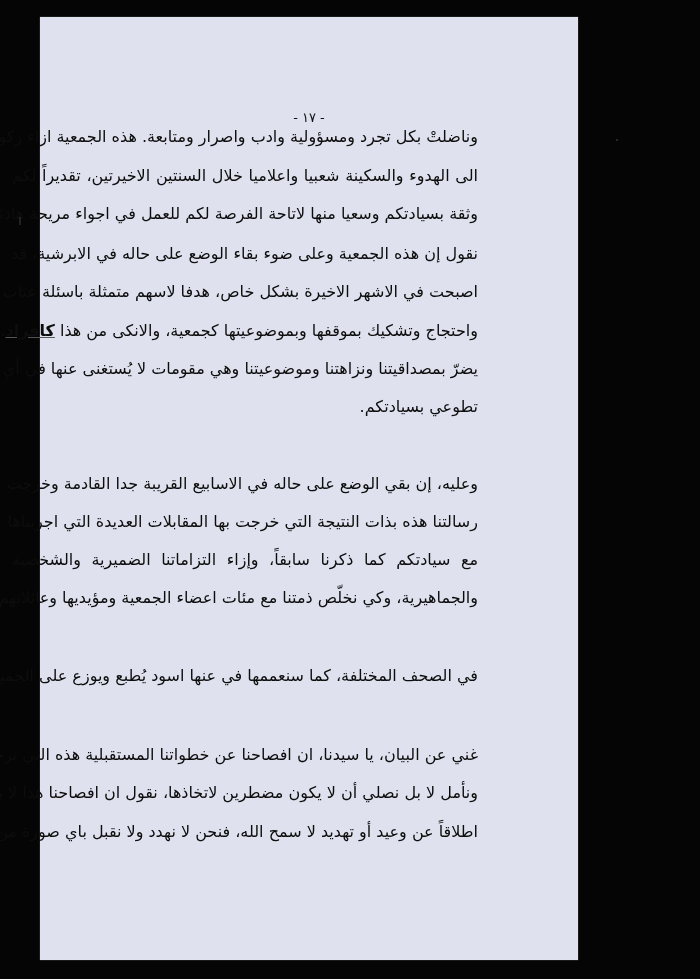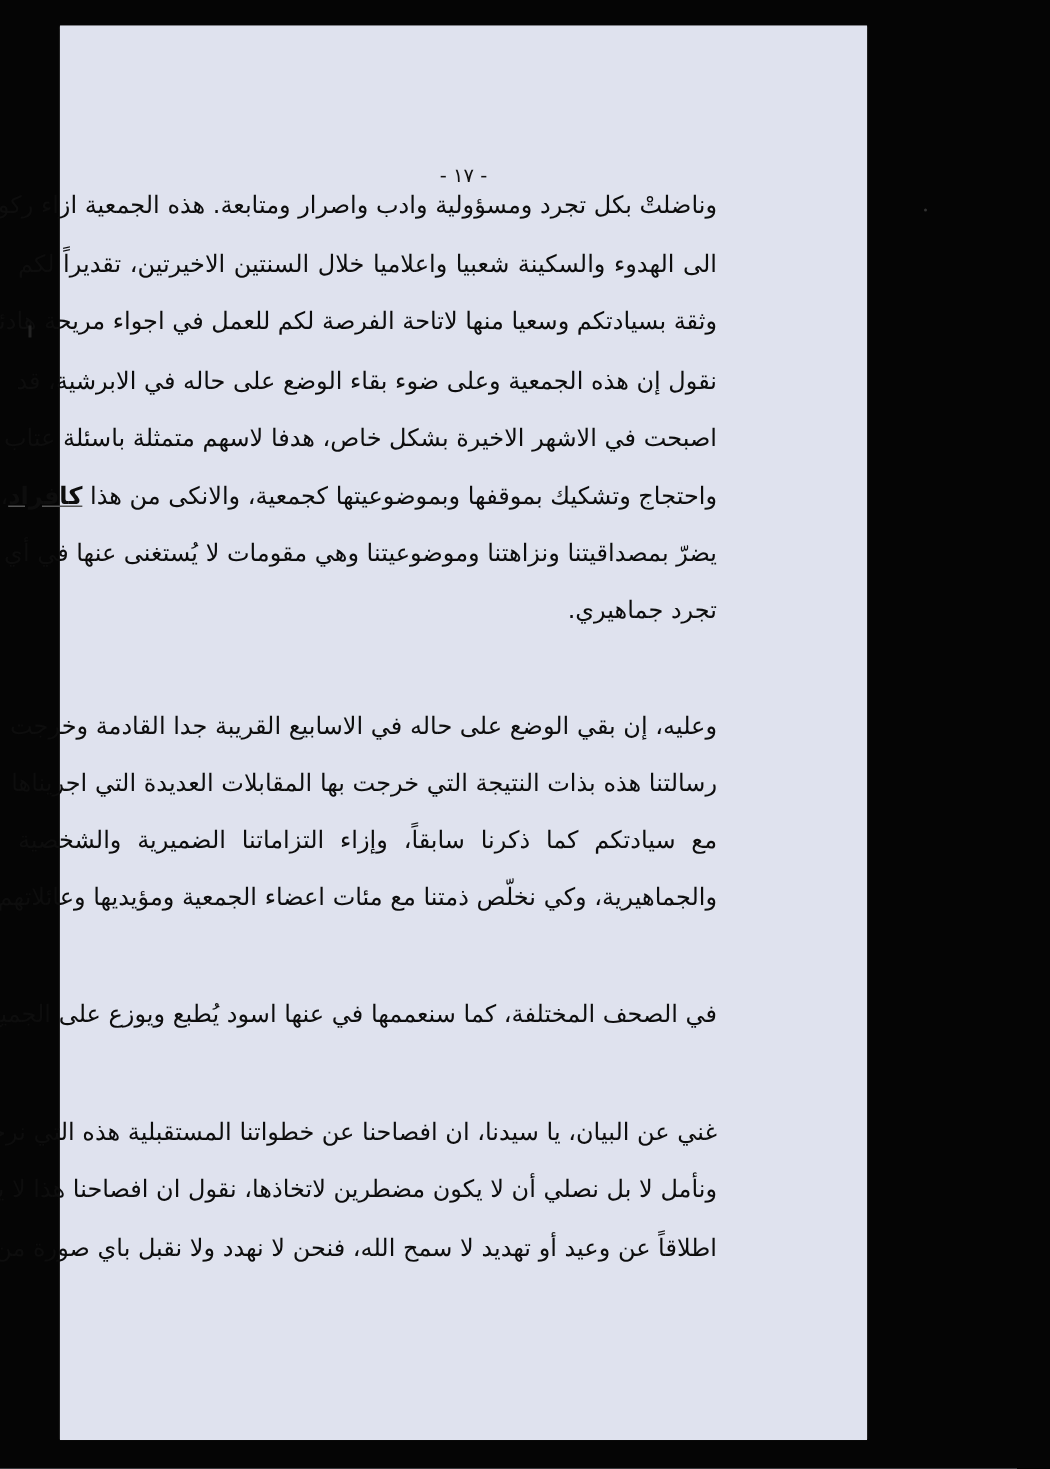--- a/index.html
+++ b/index.html
@@ -79,21 +79,21 @@
 
   <div class="page-number">- ١٧ -</div>
 
   <div class="line" style="top:110px">وناضلتْ بكل تجرد ومسؤولية وادب واصرار ومتابعة. هذه الجمعية ازاء ركونها</div>
   <div class="line" style="top:149px">الى الهدوء والسكينة شعبيا واعلاميا خلال السنتين الاخيرتين، تقديراً لكم</div>
   <div class="line" style="top:187px">وثقة بسيادتكم وسعيا منها لاتاحة الفرصة لكم للعمل في اجواء مريحة هادئة،</div>
   <div class="line" style="top:227px">نقول إن هذه الجمعية وعلى ضوء بقاء الوضع على حاله في الابرشية، قد</div>
   <div class="line" style="top:265px">اصبحت في الاشهر الاخيرة بشكل خاص، هدفا لاسهم متمثلة باسئلة عتاب</div>
   <div class="line" style="top:304px">واحتجاج وتشكيك بموقفها وبموضوعيتها كجمعية، والانكى من هذا <span class="underlined">كافراد</span>، مما</div>
   <div class="line" style="top:342px">يضرّ بمصداقيتنا ونزاهتنا وموضوعيتنا وهي مقومات لا يُستغنى عنها في أي عمل</div>
-  <div class="line last" style="top:380px">تجرد جماهيري.</div>
+  <div class="line last" style="top:380px">تطوعي بسيادتكم.</div>
 
   <div class="line" style="top:457px">وعليه، إن بقي الوضع على حاله في الاسابيع القريبة جدا القادمة وخرجت</div>
   <div class="line" style="top:495px">رسالتنا هذه بذات النتيجة التي خرجت بها المقابلات العديدة التي اجريناها</div>
   <div class="line" style="top:533px">مع سيادتكم كما ذكرنا سابقاً، وإزاء التزاماتنا الضميرية والشخصية</div>
   <div class="line" style="top:571px">والجماهيرية، وكي نخلّص ذمتنا مع مئات اعضاء الجمعية ومؤيديها وعائلاتهم،</div>
   <div class="line last" style="top:649px">في الصحف المختلفة، كما سنعممها في عنها اسود يُطبع ويوزع على الجميع.</div>
 
   <div class="line" style="top:766px">ونأمل لا بل نصلي أن لا يكون مضطرين لاتخاذها، نقول ان افصاحنا هذا لا يتم</div>
   <div class="line" style="top:728px">غني عن البيان، يا سيدنا، ان افصاحنا عن خطواتنا المستقبلية هذه التي نرجو</div>
   <div class="line" style="top:805px">اطلاقاً عن وعيد أو تهديد لا سمح الله، فنحن لا نهدد ولا نقبل باي صورة من</div>

